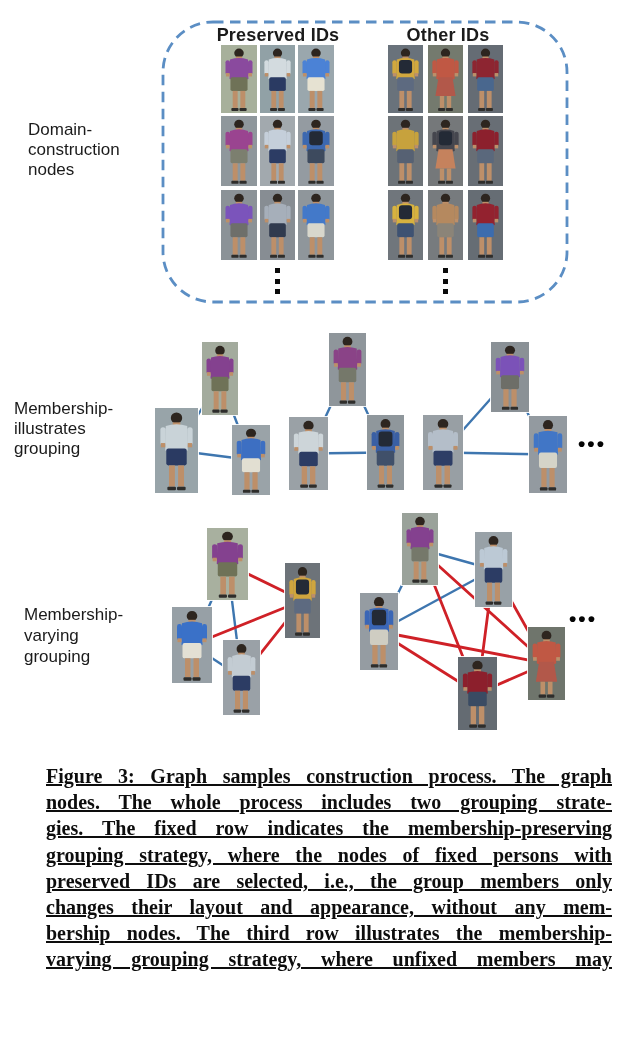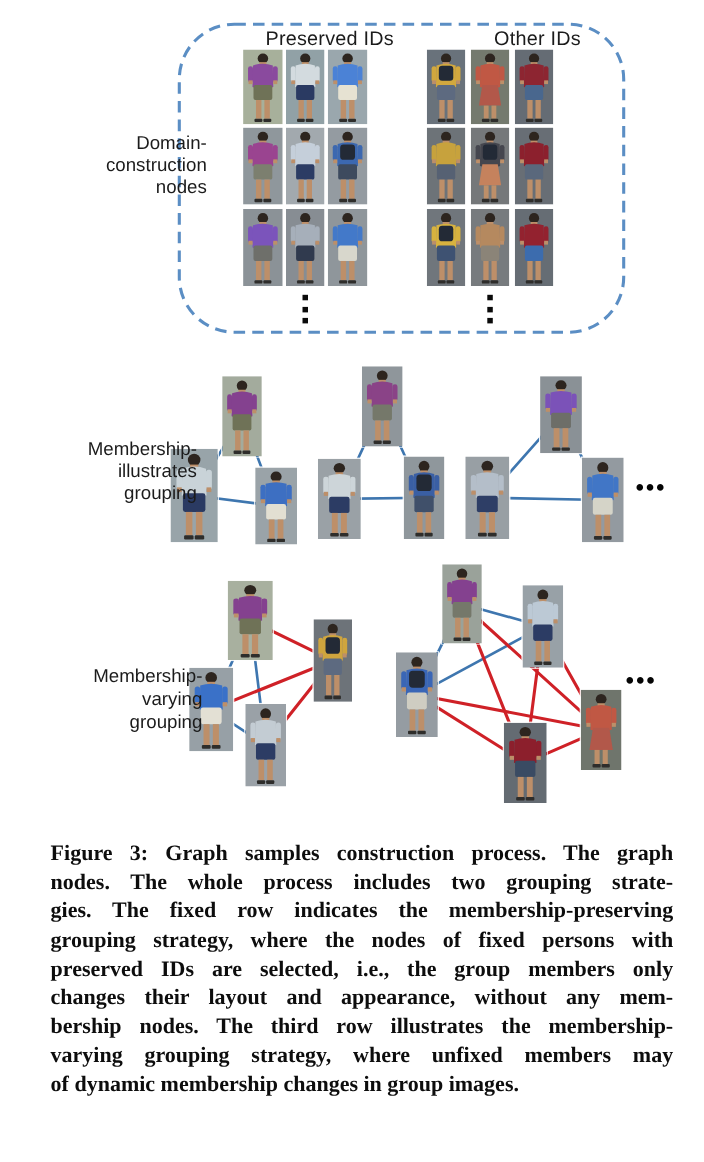--- a/index.html
+++ b/index.html
@@ -2,31 +2,31 @@
 <html><head>
 <meta charset="utf-8">
 <style>
   html,body{margin:0;padding:0;background:#fff;}
   .page{position:relative;width:640px;height:1056px;background:#fff;overflow:hidden;
         font-family:"Liberation Sans",sans-serif;}
   #overlay{position:absolute;left:0;top:0;width:640px;height:1056px;z-index:1;pointer-events:none;}
   #node-layer{position:absolute;left:0;top:0;width:640px;height:1056px;z-index:2;}
   .person{position:absolute;box-shadow:0 0 0 1px rgba(255,255,255,.9);}
   .person svg{display:block;}
-  .glabel{position:absolute;z-index:3;text-align:right;font-size:18px;font-weight:400;
+  .glabel{position:absolute;z-index:3;text-align:center;font-size:18px;font-weight:700;
           color:#1b1b1b;letter-spacing:.2px;}
-  .slabel{position:absolute;z-index:3;text-align:right;font-size:17px;font-weight:500;
+  .slabel{position:absolute;z-index:3;text-align:left;font-size:17px;font-weight:500;
           color:#1b1b1b;line-height:20px;}
   .hdots{position:absolute;z-index:3;text-align:center;font-size:21px;font-weight:700;
          letter-spacing:2px;color:#050505;}
   .vdot{position:absolute;z-index:3;width:5px;height:5px;background:#0a0a0a;}
   #caption{position:absolute;left:46px;top:763px;width:566px;z-index:3;
            font-family:"Liberation Serif",serif;font-weight:700;font-size:20px;
            line-height:26.2px;color:#0d0d0d;}
-  .cap-line{text-align:justify;text-align-last:justify;white-space:normal;}
+  .cap-line{text-align:justify;text-align-last:justify;white-space:normal;text-decoration:underline;}
   .cap-line.last{text-align-last:left;}
 </style>
 </head>
 <body>
 
 <div class="page">
   <svg id="overlay" width="640" height="1056" viewBox="0 0 640 1056">
       <rect x="163" y="22" width="404" height="280" rx="50" fill="none" stroke="#5b8ec4" stroke-width="2.8" stroke-dasharray="10.5 6.5"></rect>
       <line x1="220" y1="378.5" x2="176.5" y2="450.5" stroke="#3e76af" stroke-width="2.4" stroke-linecap="round"></line>
       <line x1="220" y1="378.5" x2="251" y2="460" stroke="#3e76af" stroke-width="2.4" stroke-linecap="round"></line>
@@ -708,15 +708,14 @@
 
   <div id="caption">
       <div class="cap-line">Figure 3: Graph samples construction process. The graph</div>
       <div class="cap-line">nodes. The whole process includes two grouping strate-</div>
       <div class="cap-line">gies. The fixed row indicates the membership-preserving</div>
       <div class="cap-line">grouping strategy, where the nodes of fixed persons with</div>
       <div class="cap-line">preserved IDs are selected, i.e., the group members only</div>
       <div class="cap-line">changes their layout and appearance, without any mem-</div>
       <div class="cap-line">bership nodes. The third row illustrates the membership-</div>
       <div class="cap-line">varying grouping strategy, where unfixed members may</div>
-      <div class="cap-line last">of dynamic membership changes in group images.</div>
     </div>
 </div>
 
 </body></html>

